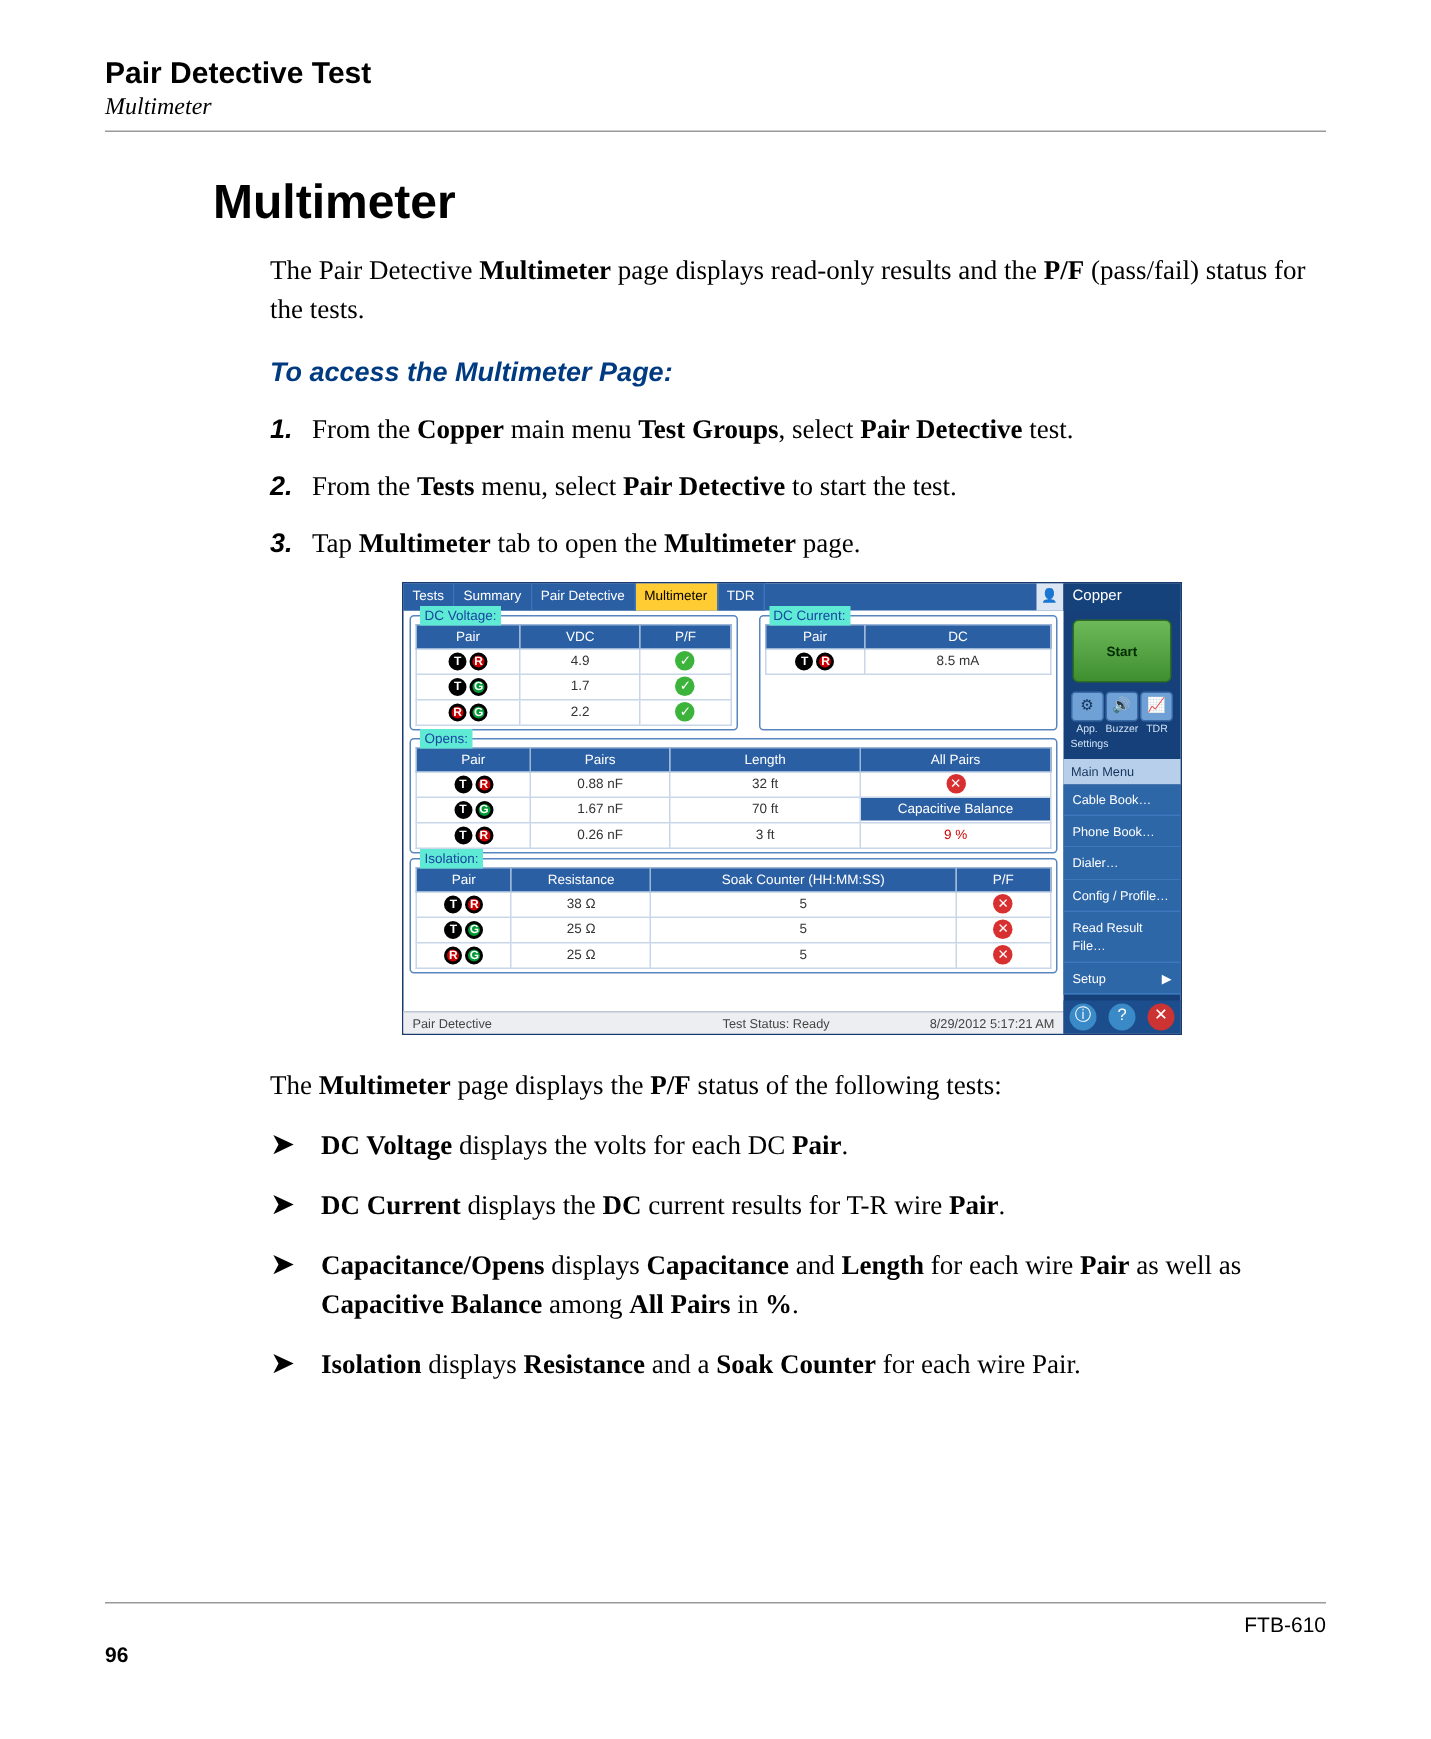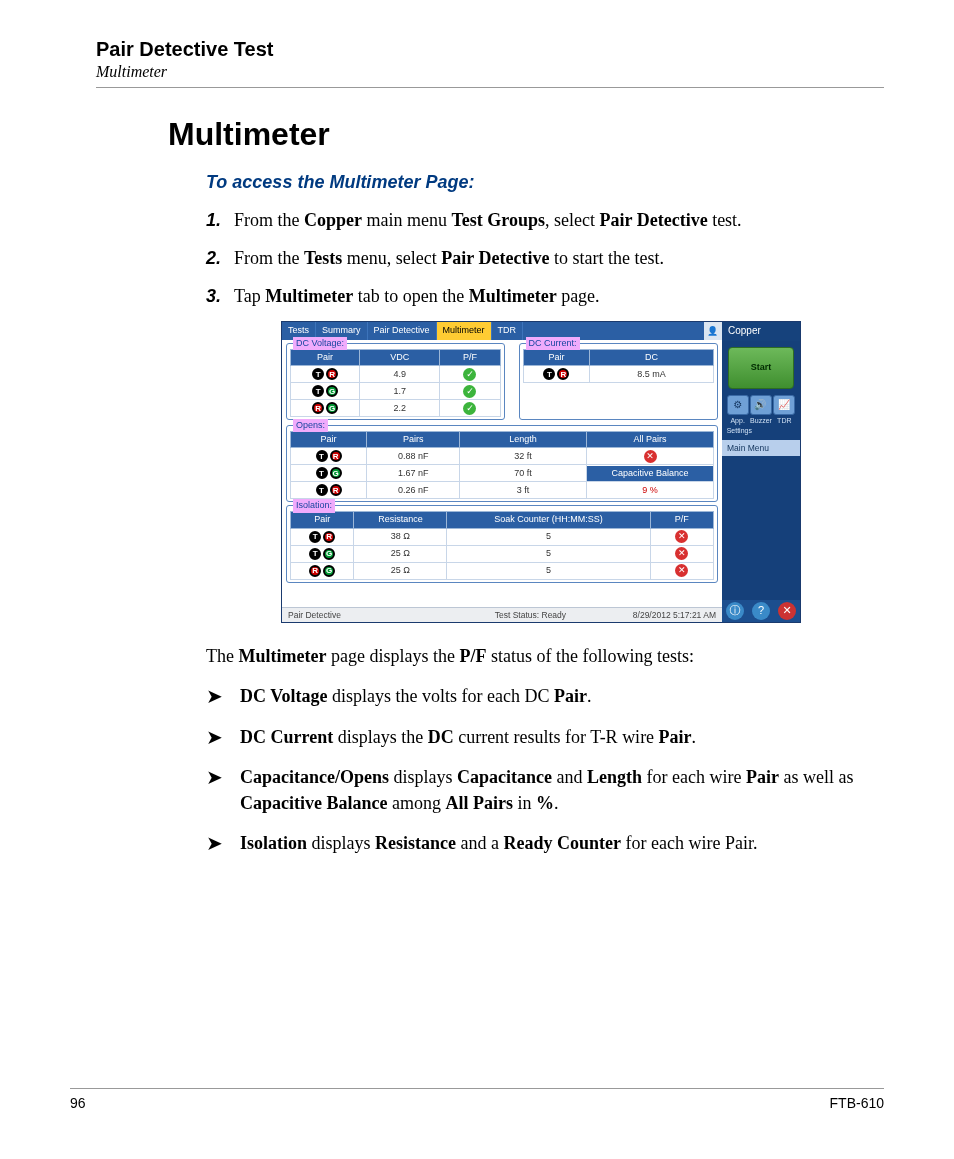--- a/index.html
+++ b/index.html
@@ -1,42 +1,42 @@
 <!DOCTYPE html>
 <html><head>
 <meta charset="utf-8">
 <style>
   body { margin:0; background:#fff; font-family:Georgia,'Times New Roman',serif; color:#000; }
-  .page { width:954px; height:1159px; position:relative; box-sizing:border-box; padding:38px 70px 0 96px; }
+  .page { width:954px; height:1159px; position:relative; box-sizing:border-box; padding:38px 70px 0 70px; }
   .hdr-title { font-family:"Segoe UI",Arial,sans-serif; font-weight:700; font-size:20px; }
   .hdr-sub { font-style:italic; font-size:16px; margin:2px 0 6px 0; }
   .hdr-rule { border:none; border-top:1px solid #999; margin:0 0 28px 0; }
   .h1 { font-family:"Segoe UI",Arial,sans-serif; font-weight:700; font-size:32px; margin:0 0 14px 72px; }
   .body-block { margin-left:110px; margin-right:8px; font-size:18px; line-height:1.45; }
   .intro, .line { margin:0 0 14px 0; }
   .how-to { font-family:"Segoe UI",Arial,sans-serif; font-weight:700; font-style:italic; color:#003a80; font-size:18px; margin:16px 0 12px 0; }
   .step { display:flex; margin:0 0 12px 0; }
   .step-num { font-family:"Segoe UI",Arial,sans-serif; font-weight:700; font-style:italic; width:28px; flex-shrink:0; }
   .step-text { flex:1; }
   .bullet-row { display:flex; margin:0 0 14px 0; }
   .bullet-glyph { width:34px; flex-shrink:0; font-size:20px; line-height:1.3; }
   .bullet-text { flex:1; }
   .footer { position:absolute; bottom:48px; left:70px; right:70px; display:flex; justify-content:space-between; font-family:Arial,sans-serif; font-size:14px; border-top:1px solid #999; padding-top:6px; }
-  .footer .pn { font-weight:400; }
+  .footer .pn { font-weight:700;margin-top:20px; }
 
   
   .shot { width:518px; height:300px; margin:8px auto 20px; border:1px solid #1a3a6e; font-family:Tahoma,Arial,sans-serif; font-size:9px; background:#fff; position:relative; }
   .shot-main { position:absolute; top:0; left:0; width:440px; height:300px; }
   .tabs { display:flex; background:#2b5fa4; height:18px; }
   .tab { background:#2b5fa4; color:#fff; padding:2px 6px; border-right:1px solid #3d74bb; font-size:9px; white-space:nowrap; cursor:pointer; }
   .tab.active { background:#ffcc33; color:#000; }
   .tab-icon { margin-left:auto; width:18px; background:#dbe6f2; display:flex; align-items:center; justify-content:center; }
   .content { position:relative; height:266px; }
   .grp { border:1px solid #5a86c0; border-radius:3px; margin:3px 4px 2px 4px; position:relative; padding:5px 3px 2px 3px; }
-  .grp-label { position:absolute; top:-7px; left:6px; background:#f0abfc; color:#1946a0; font-size:9px; padding:0 3px; }
+  .grp-label { position:absolute; top:-7px; left:6px; background:#5eead4; color:#1946a0; font-size:9px; padding:0 3px; }
   .tbl { border-collapse:collapse; }
   .tbl th { background:#2b5fa4; color:#fff; font-weight:400; border:1px solid #9cb7d8; padding:1px 0; font-size:9px; text-align:center; }
   .tbl td { border:1px solid #c8d6e8; padding:1px 0; text-align:center; font-size:9px; color:#333; }
   .row2 { display:flex; gap:6px; }
   .pair-cell { display:flex; gap:2px; justify-content:center; padding:1px 0; }
   .pin { width:12px; height:12px; border-radius:50%; display:flex; align-items:center; justify-content:center; color:#fff; font-weight:700; font-size:8px; border:2px solid #000; box-sizing:border-box; }
   .pin.T { background:#000; }
   .pin.R { background:#cc0000; }
   .pin.G { background:#009933; }
   .pf-pass, .pf-fail { width:13px; height:13px; border-radius:50%; margin:0 auto; display:flex; align-items:center; justify-content:center; color:#fff; font-size:9px; }
@@ -65,20 +65,21 @@
 <body>
 
 <div class="page">
   <div class="hdr-title">Pair Detective Test</div>
   <div class="hdr-sub">Multimeter</div>
   <hr class="hdr-rule">
 
   <div class="h1">Multimeter</div>
 
   <div class="body-block">
+    <p class="intro">The Pair Detective <b>Multimeter</b> page displays read-only results and the <b>P/F</b> (pass/fail) status for the tests.</p>
 
     <div class="how-to">To access the Multimeter Page:</div>
 
     <div id="steps">
         <div class="step">
           <div class="step-num">1.</div>
           <div class="step-text">From the <b>Copper</b> main menu <b>Test Groups</b>, select <b>Pair Detective</b> test.</div>
         </div>
         <div class="step">
           <div class="step-num">2.</div>
@@ -302,20 +303,41 @@
       </div>
       <div class="side">
         <div class="side-hdr">Copper</div>
         <div class="start-btn">Start</div>
         <div class="tool-row" id="tools">
             <div class="tool"><div class="ic">⚙</div>App. Settings</div>
             <div class="tool"><div class="ic">🔊</div>Buzzer</div>
             <div class="tool"><div class="ic">📈</div>TDR</div>
           </div>
         <div class="menu-hdr">Main Menu</div>
+        <div id="menu">
+            <div class="menu-item">
+              <span>Cable Book…</span>
+            </div>
+            <div class="menu-item">
+              <span>Phone Book…</span>
+            </div>
+            <div class="menu-item">
+              <span>Dialer…</span>
+            </div>
+            <div class="menu-item">
+              <span>Config / Profile…</span>
+            </div>
+            <div class="menu-item">
+              <span>Read Result File…</span>
+            </div>
+            <div class="menu-item">
+              <span>Setup</span>
+              <span>▶</span>
+            </div>
+          </div>
         <div class="btm-icons">
           <div class="bic info">ⓘ</div>
           <div class="bic help">?</div>
           <div class="bic close">✕</div>
         </div>
       </div>
     </div>
 
     <p class="line">The <b>Multimeter</b> page displays the <b>P/F</b> status of the following tests:</p>
 
@@ -327,21 +349,21 @@
         <div class="bullet-row">
           <div class="bullet-glyph">➤</div>
           <div class="bullet-text"><b>DC Current</b> displays the <b>DC</b> current results for T-R wire <b>Pair</b>.</div>
         </div>
         <div class="bullet-row">
           <div class="bullet-glyph">➤</div>
           <div class="bullet-text"><b>Capacitance/Opens</b> displays <b>Capacitance</b> and <b>Length</b> for each wire <b>Pair</b> as well as <b>Capacitive Balance</b> among <b>All Pairs</b> in <b>%</b>.</div>
         </div>
         <div class="bullet-row">
           <div class="bullet-glyph">➤</div>
-          <div class="bullet-text"><b>Isolation</b> displays <b>Resistance</b> and a <b>Ready Counter</b> for each wire Pair.</div>
+          <div class="bullet-text"><b>Isolation</b> displays <b>Resistance</b> and a <b>Soak Counter</b> for each wire Pair.</div>
         </div>
       </div>
   </div>
 
   <div class="footer">
     <span class="pn">96</span>
     <span>FTB-610</span>
   </div>
 </div>
 

